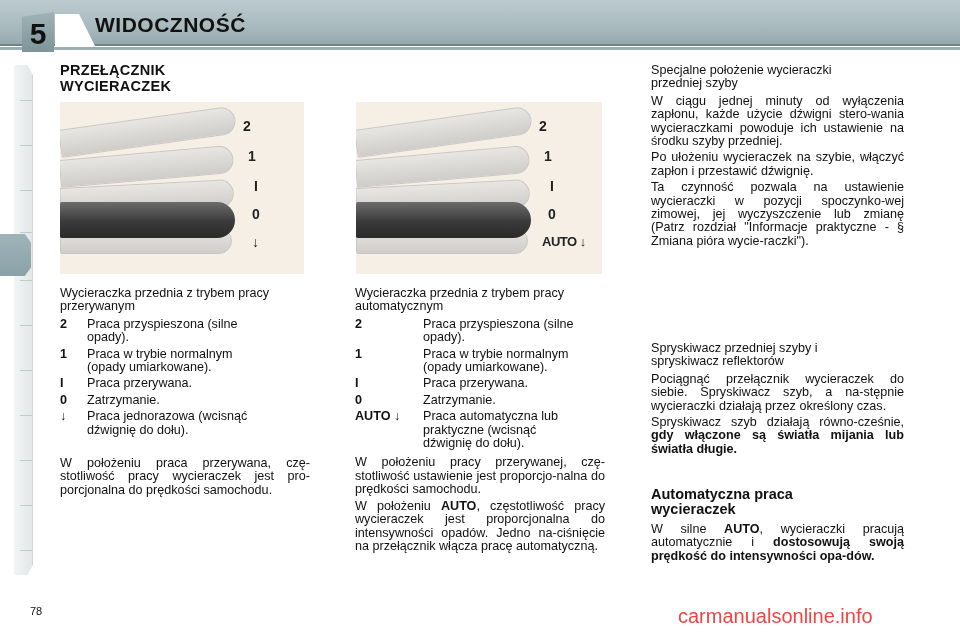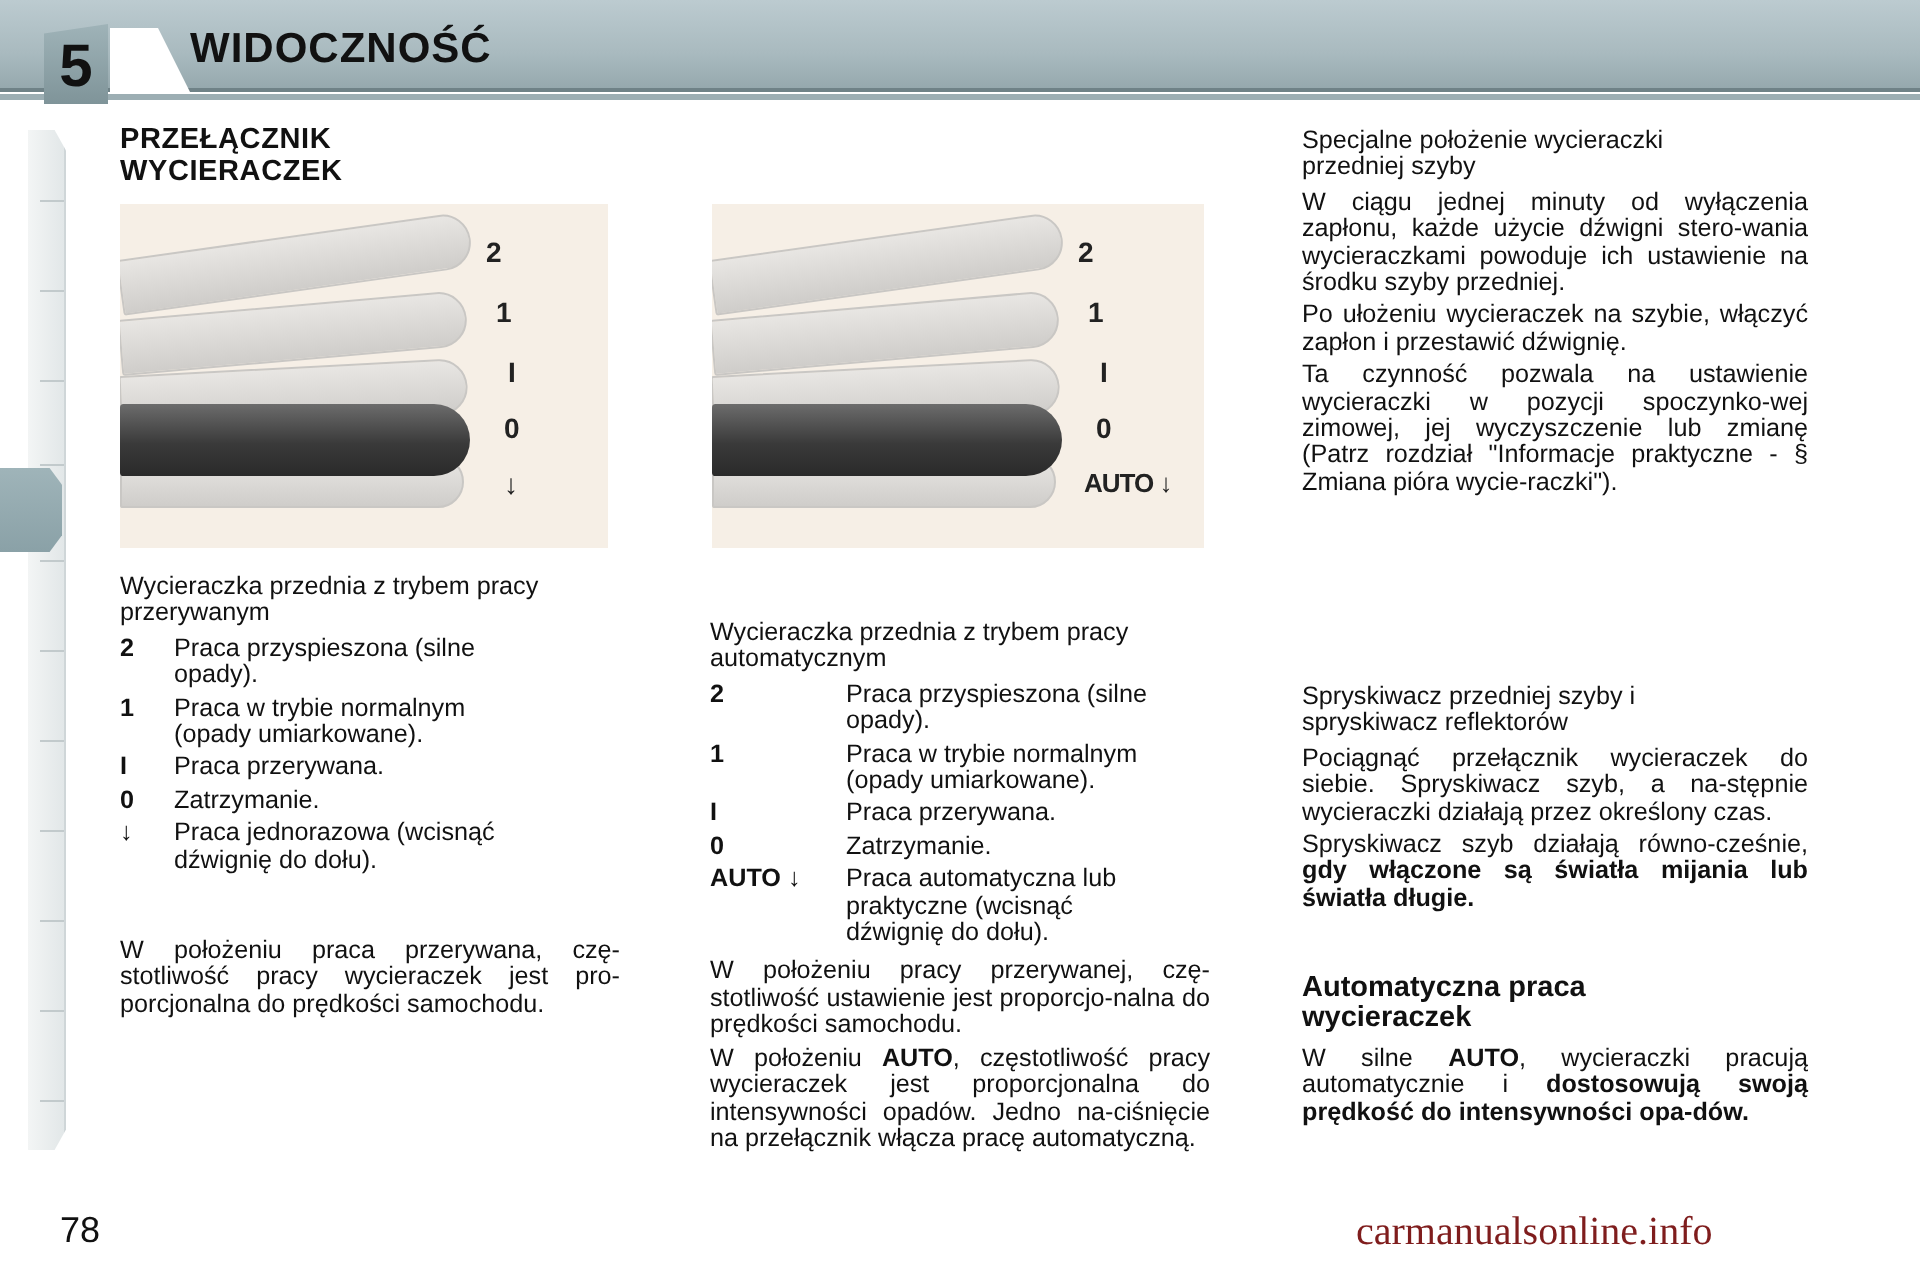--- a/index.html
+++ b/index.html
@@ -37,22 +37,22 @@
     background:linear-gradient(90deg,#f3f5f5,#e2e7e8);
     border-right:1px solid #cfd6d8;
     clip-path:polygon(0 0, 70% 0, 100% 2%, 100% 98%, 70% 100%, 0 100%);
   }
   .side-tick { position:absolute; left:20px; width:12px; height:1px; background:#c2cacc; }
   .side-active {
     position:absolute; left:0; top:234px; width:31px; height:42px;
     background:linear-gradient(#9fb4b9,#8aa1a7);
     clip-path:polygon(0 0, 80% 0, 100% 20%, 100% 80%, 80% 100%, 0 100%);
   }
-  .page-number { position:absolute; left:30px; top:605px; font-size:18px; color:#111; }
-  .watermark { position:absolute; left:678px; top:605px; font-size:20px; color:#7f1d1d;font-family:Liberation Serif, serif; }
+  .page-number { position:absolute; left:30px; top:605px; font-size:11px; color:#111; }
+  .watermark { position:absolute; left:678px; top:605px; font-size:20px; color:#ef4444; }
 
   .section-title {
     position:absolute; left:60px; top:62px; font-weight:bold; font-size:14.5px; line-height:16px; letter-spacing:0.3px;
   }
   .figure {
     position:absolute; background:#f6efe6; overflow:hidden;
   }
   .fig1 { left:60px; top:102px; width:244px; height:172px; }
   .fig2 { left:356px; top:102px; width:246px; height:172px; }
   .stalk { position:absolute; border-radius:4px 40px 40px 4px; }
@@ -142,24 +142,24 @@
     </div>
     <div class="def-row">
       <span class="def-key" style="width:27px">0</span>
       <span class="def-val">Zatrzymanie.</span>
     </div>
     <div class="def-row">
       <span class="def-key" style="width:27px">↓</span>
       <span class="def-val" style="max-width:200px">Praca jednorazowa (wcisnąć dźwignię do dołu).</span>
     </div>
   </div>
-  <p class="para" style="margin-top:32px">W położeniu praca przerywana, czę-stotliwość pracy wycieraczek jest pro-porcjonalna do prędkości samochodu.</p>
-</div>
-
-<div class="col-text" style="left:355px;top:287px;width:250px;margin-top:23px;">
+  <p class="para" style="margin-top:20px">W położeniu praca przerywana, czę-stotliwość pracy wycieraczek jest pro-porcjonalna do prędkości samochodu.</p>
+</div>
+
+<div class="col-text" style="left:355px;top:287px;width:250px;">
   <div class="h-sub" style="width:225px">Wycieraczka przednia z trybem pracy automatycznym</div>
   <div class="defs">
     <div class="def-row">
       <span class="def-key" style="width:68px">2</span>
       <span class="def-val" style="max-width:160px">Praca przyspieszona (silne opady).</span>
     </div>
     <div class="def-row">
       <span class="def-key" style="width:68px">1</span>
       <span class="def-val" style="max-width:185px">Praca w trybie normalnym (opady umiarkowane).</span>
     </div>

